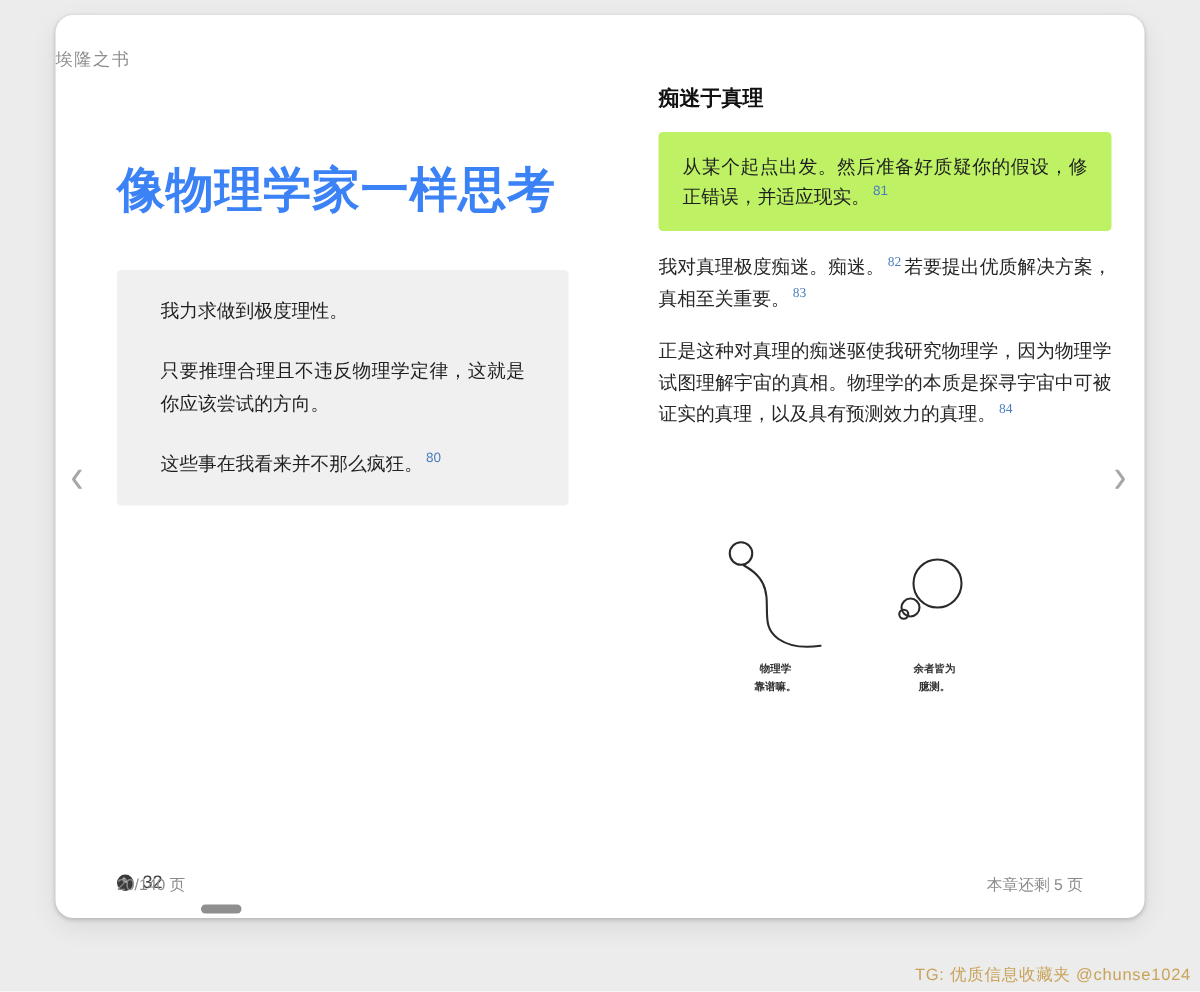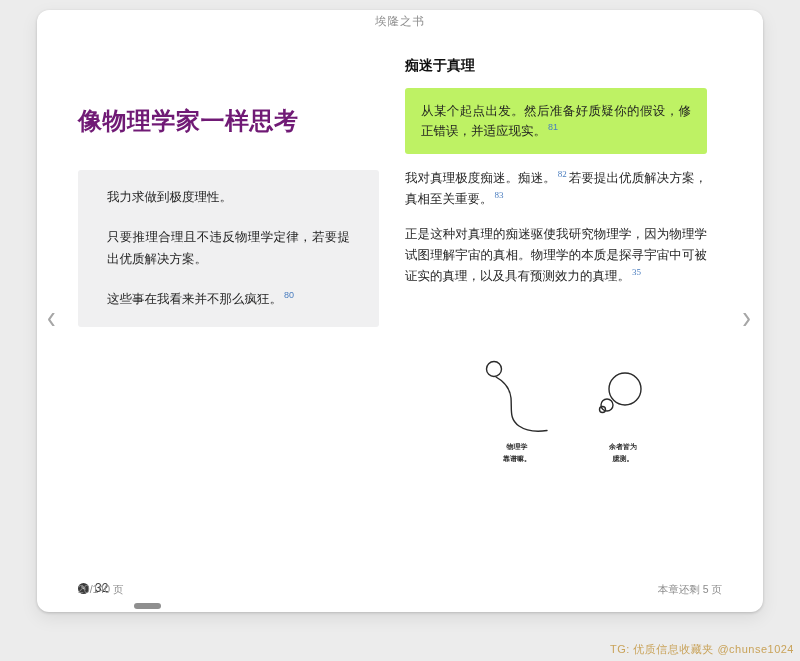--- a/index.html
+++ b/index.html
@@ -10,39 +10,39 @@
     font-family:"Liberation Sans","DejaVu Sans",sans-serif;
     overflow:hidden;
     color:#212121;
   }
   .card {
     position:absolute; left:37px; top:10px; width:726px; height:602px;
     background:#ffffff; border-radius:12px;
     box-shadow:0 1px 3px rgba(0,0,0,0.18), 0 6px 18px rgba(0,0,0,0.08);
   }
   .book-title {
-    position:absolute; top:4px; left:0; right:0;
-    text-align:center; font-size:11.5px; color:#8d8d8d; letter-spacing:1px;
+    position:absolute; top:22px; left:0; right:0;
+    font-size:11.5px; color:#8d8d8d; letter-spacing:1px;
   }
   
   .col-left { position:absolute; left:41px; top:96px; width:301px; }
   .chapter-title {
-    font-size:24px; font-weight:700; color:#701a75; letter-spacing:0.5px;
+    font-size:32px; font-weight:700; color:#3b82f6; letter-spacing:0.5px;
     line-height:1.25; margin-bottom:34px;
   }
   .quote-box {
     background:#f0f0f1; border-radius:3px; padding:17px 29px;
     font-size:12.5px; line-height:1.7; color:#1f1f1f; text-align:justify;
   }
   .quote-box p + p { margin-top:19px; }
   sup.fn {
     font-size:9px; vertical-align:super; line-height:0; margin:0 2px;
   }
   
-  .col-right { position:absolute; left:368px; top:47px; width:302px; }
+  .col-right { position:absolute; left:402px; top:47px; width:302px; }
   .section-title { font-size:14px; font-weight:700; color:#111; margin-bottom:13px; }
   .quote-box-r {
     background:#bef264; border-radius:3px; padding:13px 16px;
     font-size:12.5px; line-height:1.6; color:#1f1f1f; text-align:justify;
   }
   .body-para {
     font-family:"Liberation Serif","DejaVu Serif",serif;
     font-size:12.5px; line-height:1.68; color:#262626;
     text-align:justify; margin-top:14px;
   }
@@ -93,35 +93,35 @@
 <body>
 
 <div class="card">
 
   <div class="book-title">埃隆之书</div>
 
   <div class="col-left">
     <h1 class="chapter-title">像物理学家一样思考</h1>
     <div class="quote-box">
       <p><span>我力求做到极度理性。</span></p>
-      <p><span>只要推理合理且不违反物理学定律，若要提出优质解决方案。</span></p>
+      <p><span>只要推理合理且不违反物理学定律，这就是你应该尝试的方向。</span></p>
       <p><span>这些事在我看来并不那么疯狂。</span><sup class="fn" style="color: rgb(74, 125, 191);">80</sup></p>
     </div>
   </div>
 
   <div class="col-right">
     <h3 class="section-title">痴迷于真理</h3>
     <div class="quote-box-r">
       <span>从某个起点出发。然后准备好质疑你的假设，修正错误，并适应现实。</span><sup class="fn" style="color: rgb(74, 125, 191);">81</sup>
     </div>
     <p class="body-para">
       <span>我对真理极度痴迷。痴迷。</span><sup class="fn" style="color: rgb(74, 125, 191);">82</sup><span>若要提出优质解决方案，真相至关重要。</span><sup class="fn" style="color: rgb(74, 125, 191);">83</sup>
     </p>
     <p class="body-para">
-      <span>正是这种对真理的痴迷驱使我研究物理学，因为物理学试图理解宇宙的真相。物理学的本质是探寻宇宙中可被证实的真理，以及具有预测效力的真理。</span><sup class="fn" style="color: rgb(74, 125, 191);">35</sup>
+      <span>正是这种对真理的痴迷驱使我研究物理学，因为物理学试图理解宇宙的真相。物理学的本质是探寻宇宙中可被证实的真理，以及具有预测效力的真理。</span><sup class="fn" style="color: rgb(74, 125, 191);">84</sup>
     </p>
   </div>
 
   <div class="sketch">
     <svg width="302" height="135" viewBox="0 0 302 135">
       <g fill="none" stroke="#2a2a2a" stroke-width="1.4" stroke-linecap="round">
 
         <circle cx="74" cy="23" r="7.5"></circle>
         <path d="M 76 31 C 85 36, 90 42, 91 52 C 92 64, 89 73, 99 80 C 107 85.5, 117 86, 127 84.5"></path>
 

